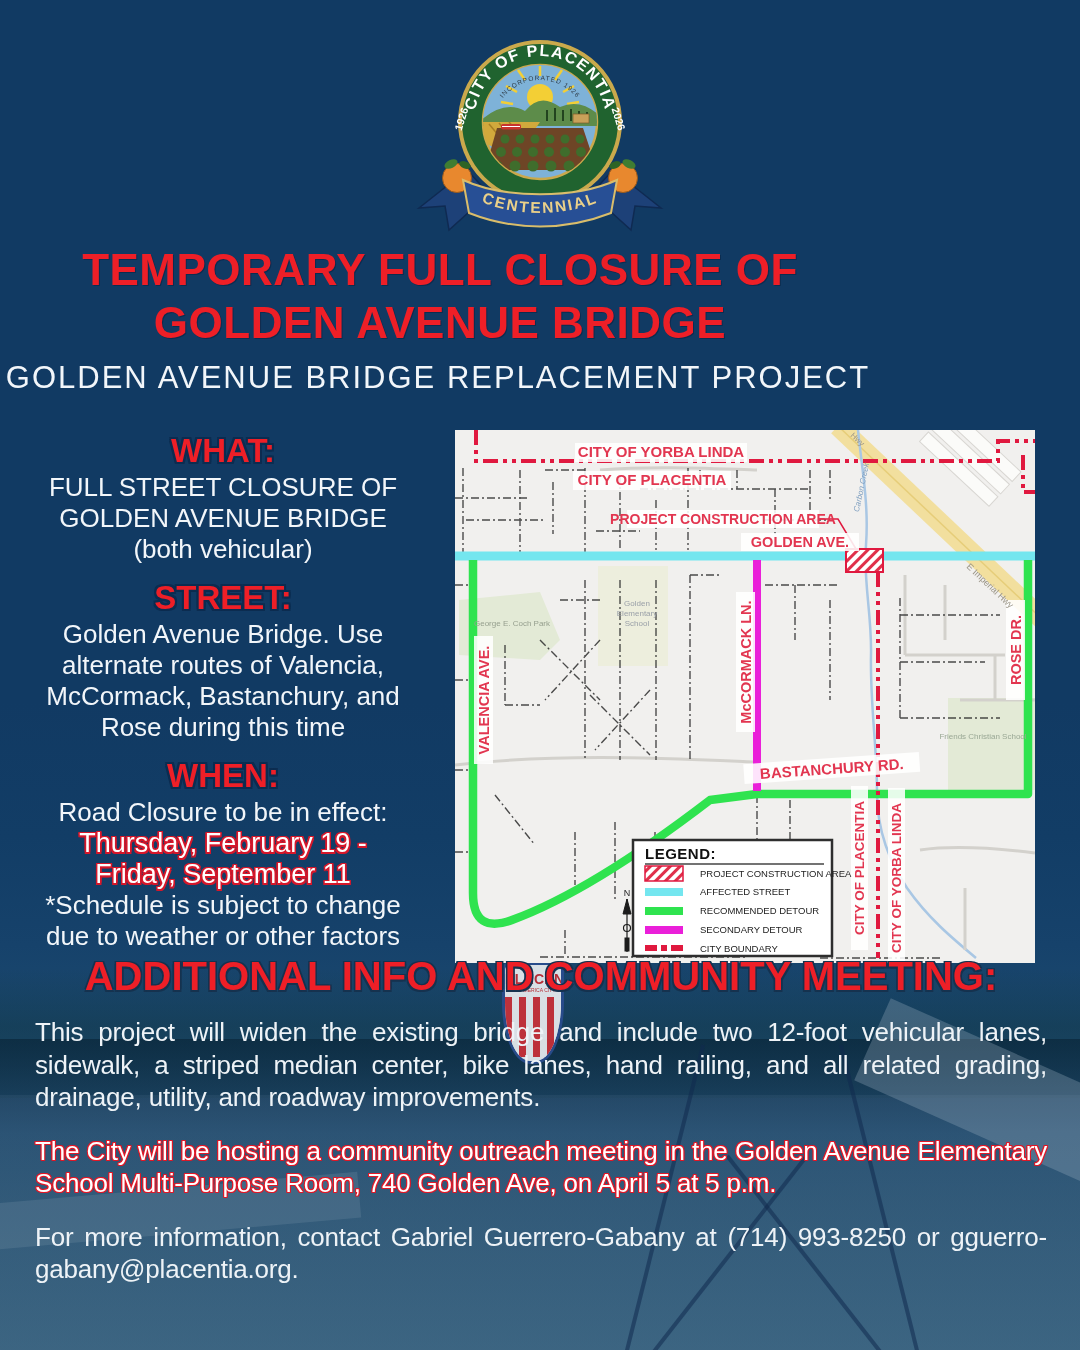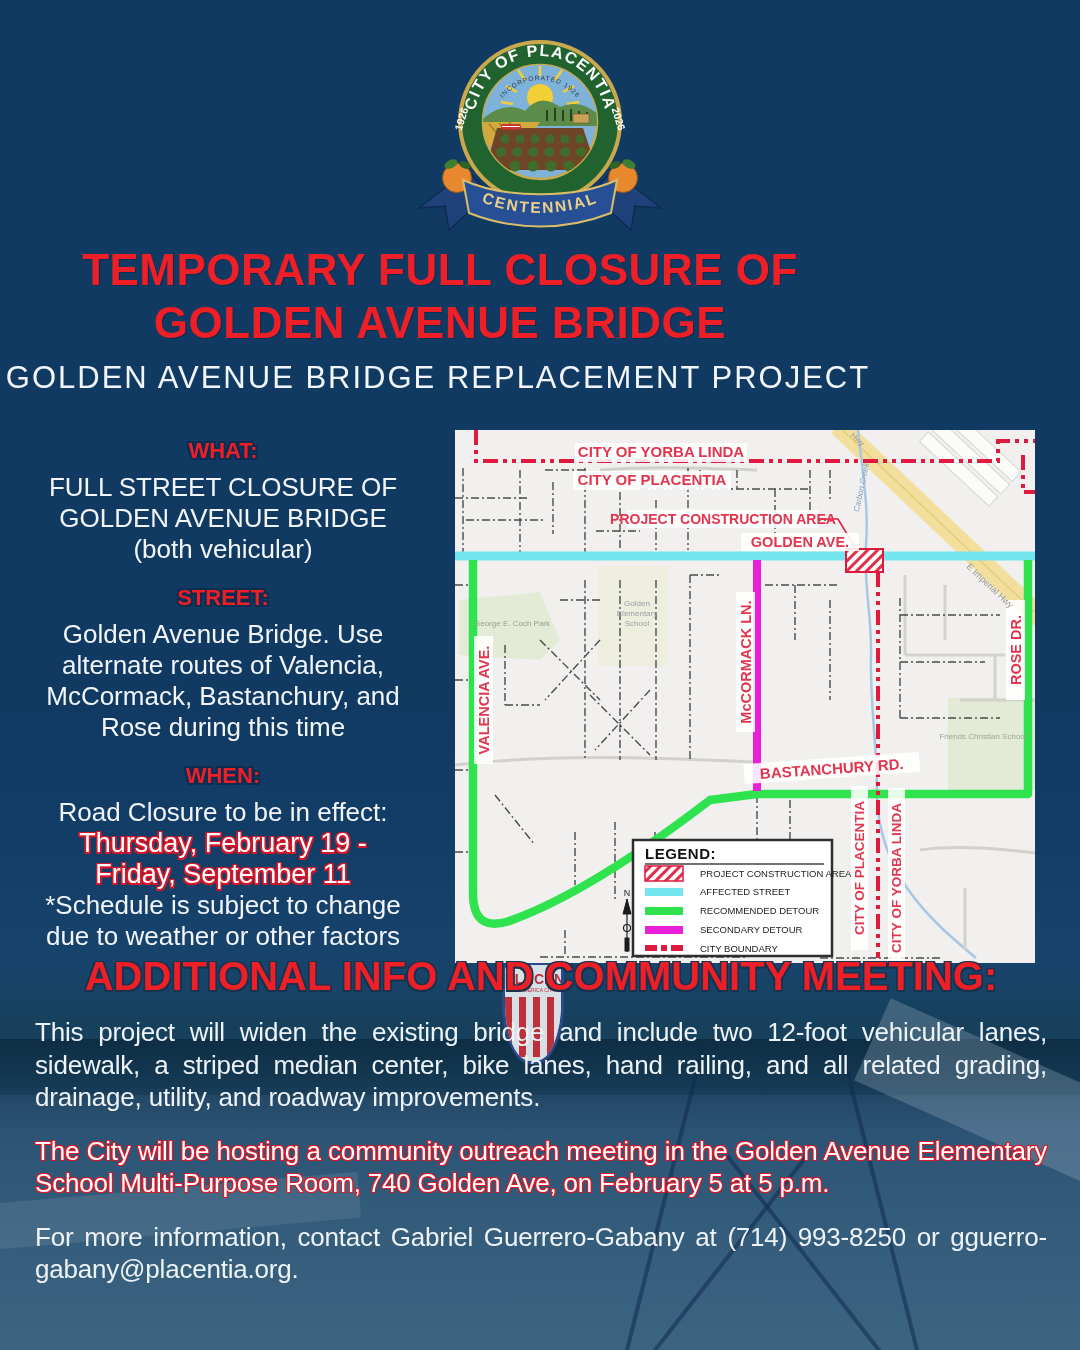--- a/index.html
+++ b/index.html
@@ -26,21 +26,21 @@
   .shield .s1{margin-top:6px;text-align:center;font-size:14px;font-weight:bold;color:#c82c33;letter-spacing:.3px;}
   .shield .s2{text-align:center;font-size:5px;color:#c82c33;}
   .shield .stripes{margin-top:4px;height:60px;background:repeating-linear-gradient(90deg,#d03038 0 7px,#eef1f4 7px 14px);}
   
   .title{position:absolute;left:0;top:243px;width:880px;text-align:center;color:#ee1f27;
     font-size:44px;font-weight:bold;line-height:53px;letter-spacing:.5px;
     text-shadow:1px 1px 0 #0c2c50;}
   .subtitle{position:absolute;left:0;top:360px;width:876px;text-align:center;color:#f2f6fa;
     font-size:31px;letter-spacing:2px;}
   .col{position:absolute;left:14px;top:430px;width:418px;text-align:center;color:#f2f6fa;}
-  .redhead{font-size:22px;font-weight:bold;color:#ee1f27;line-height:42px;
+  .redhead{font-size:33px;font-weight:bold;color:#ee1f27;line-height:42px;
     text-shadow:2px 2px 0 #0c2c50,-2px 2px 0 #0c2c50,2px -2px 0 #0c2c50,-2px -2px 0 #0c2c50,0 2px 0 #0c2c50,0 -2px 0 #0c2c50,2px 0 0 #0c2c50,-2px 0 0 #0c2c50;}
   .bodyline{font-size:26px;line-height:31px;}
   .colgap{height:12px;}
   .dateline{font-size:27px;line-height:31px;font-weight:normal;color:#fff;
     text-shadow:1.5px 1.5px 0 #d6172a,-1.5px 1.5px 0 #d6172a,1.5px -1.5px 0 #d6172a,-1.5px -1.5px 0 #d6172a,0 1.5px 0 #d6172a,0 -1.5px 0 #d6172a,1.5px 0 0 #d6172a,-1.5px 0 0 #d6172a;}
   .additional{position:absolute;left:35px;top:952px;width:1012px;color:#eef3f7;}
   .addhead{text-align:center;font-size:40px;font-weight:bold;color:#ee1f27;line-height:48px;margin-bottom:16px;
     text-shadow:1.5px 1.5px 0 #15324f,-1.5px 1.5px 0 #15324f,1.5px -1.5px 0 #15324f,-1.5px -1.5px 0 #15324f;}
   .para{font-size:26px;line-height:32.5px;text-align:justify;margin:0 0 21px 0;letter-spacing:-.2px;}
   .para.redline{color:#fff;
@@ -330,17 +330,17 @@
         <text x="700" y="914">RECOMMENDED DETOUR</text>
         <text x="700" y="933">SECONDARY DETOUR</text>
         <text x="700" y="952">CITY BOUNDARY</text>
       </g>
     </g>
   </svg>
 
   <div class="additional">
     <div class="addhead">ADDITIONAL INFO AND COMMUNITY MEETING:</div>
     <p class="para">This project will widen the existing bridge and include two 12-foot vehicular lanes, sidewalk, a striped median center, bike lanes, hand railing, and all related grading, drainage, utility, and roadway improvements.</p>
-    <p class="para redline">The City will be hosting a community outreach meeting in the Golden Avenue Elementary School Multi-Purpose Room, 740 Golden Ave, on February 5 at 5 p.m.</p>
+    <p class="para redline">The City will be hosting a community outreach meeting in the Golden Avenue Elementary School Multi-Purpose Room, 740 Golden Ave, on April 5 at 5 p.m.</p>
     <p class="para">For more information, contact Gabriel Guerrero-Gabany at (714) 993-8250 or gguerro-gabany@placentia.org.</p>
   </div>
 
 </div>
 
 </body></html>

